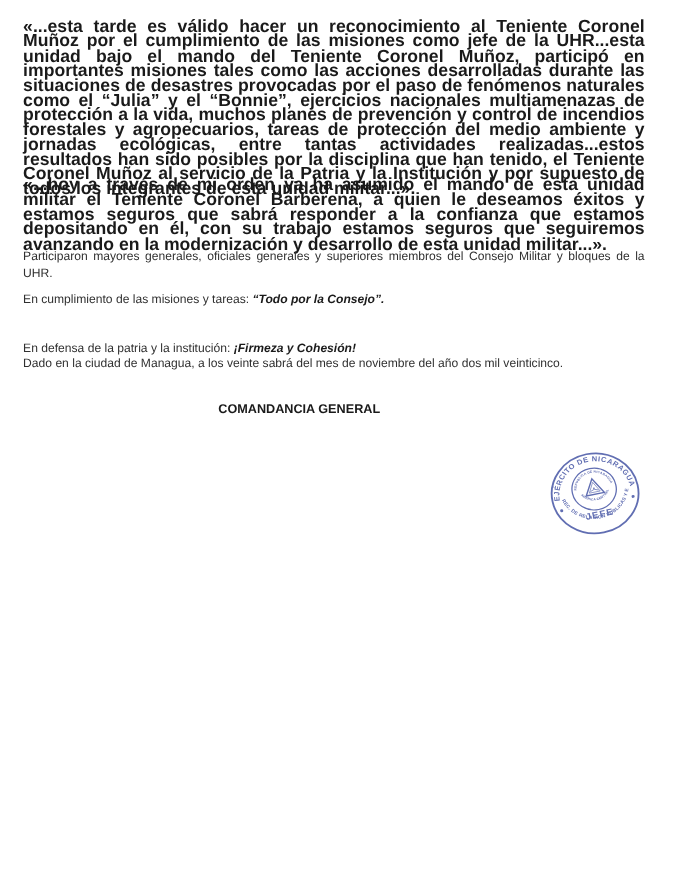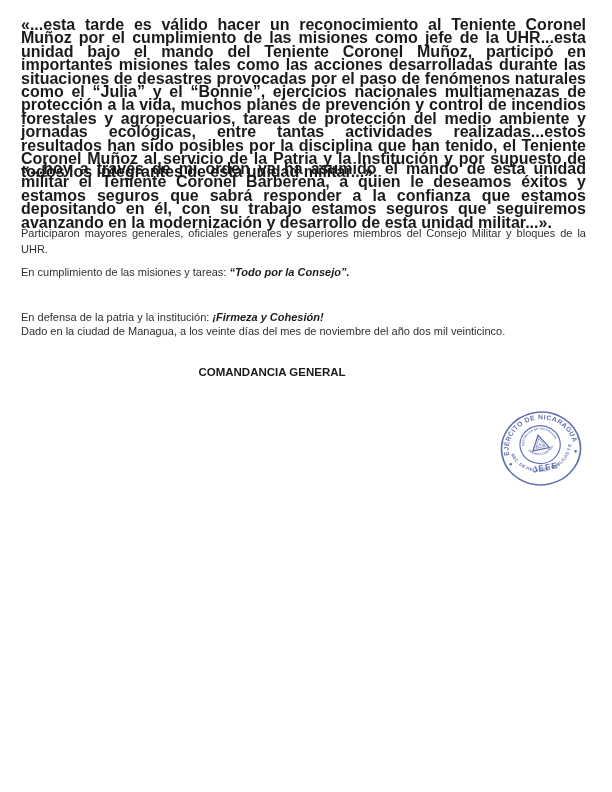--- a/index.html
+++ b/index.html
@@ -69,21 +69,21 @@
   <p class="quote-para" style="top:18px;">«...esta tarde es válido hacer un reconocimiento al Teniente Coronel Muñoz por el cumplimiento de las misiones como jefe de la UHR...esta unidad bajo el mando del Teniente Coronel Muñoz, participó en importantes misiones tales como las acciones desarrolladas durante las situaciones de desastres provocadas por el paso de fenómenos naturales como el “Julia” y el “Bonnie”, ejercicios nacionales multiamenazas de protección a la vida, muchos planes de prevención y control de incendios forestales y agropecuarios, tareas de protección del medio ambiente y jornadas ecológicas, entre tantas actividades realizadas...estos resultados han sido posibles por la disciplina que han tenido, el Teniente Coronel Muñoz al servicio de la Patria y la Institución y por supuesto de todos los integrantes de esta unidad militar...».</p>
 
   <p class="quote-para" style="top:162px;">«...hoy a través de mi orden ya ha asumido el mando de esta unidad militar el Teniente Coronel Barberena, a quien le deseamos éxitos y estamos seguros que sabrá responder a la confianza que estamos depositando en él, con su trabajo estamos seguros que seguiremos avanzando en la modernización y desarrollo de esta unidad militar...».</p>
 
   <p class="body-para" style="top:226px;">Participaron mayores generales, oficiales generales y superiores miembros del Consejo Militar y bloques de la UHR.</p>
 
   <p class="body-para" style="top:265px;"><span>En cumplimiento de las misiones y tareas: </span><span class="motto-emphasis">“Todo por la Consejo”.</span></p>
 
   <p class="body-para" style="top:282px;margin-top:28px;"><span>En defensa de la patria y la institución: </span><span class="motto-emphasis">¡Firmeza y Cohesión!</span></p>
 
-  <p class="body-para" style="top:324px;">Dado en la ciudad de Managua, a los veinte días del mes de noviembre del año dos mil veinticinco.</p>
+  <p class="body-para" style="top:324px;">Dado en la ciudad de Managua, a los veinte sabrá del mes de noviembre del año dos mil veinticinco.</p>
 
   <div class="signature-block">
     <div>COMANDANCIA GENERAL</div>
   </div>
 
   <div class="seal">
     <svg viewBox="0 0 100 100" preserveAspectRatio="none">
       <g transform="rotate(-12 50 50)" stroke="none" fill="#4c5ba8" opacity="0.88">
         <defs>
           <path id="arcOuterTop" d="M 11,52 A 39,39 0 0 1 89,52"></path>

